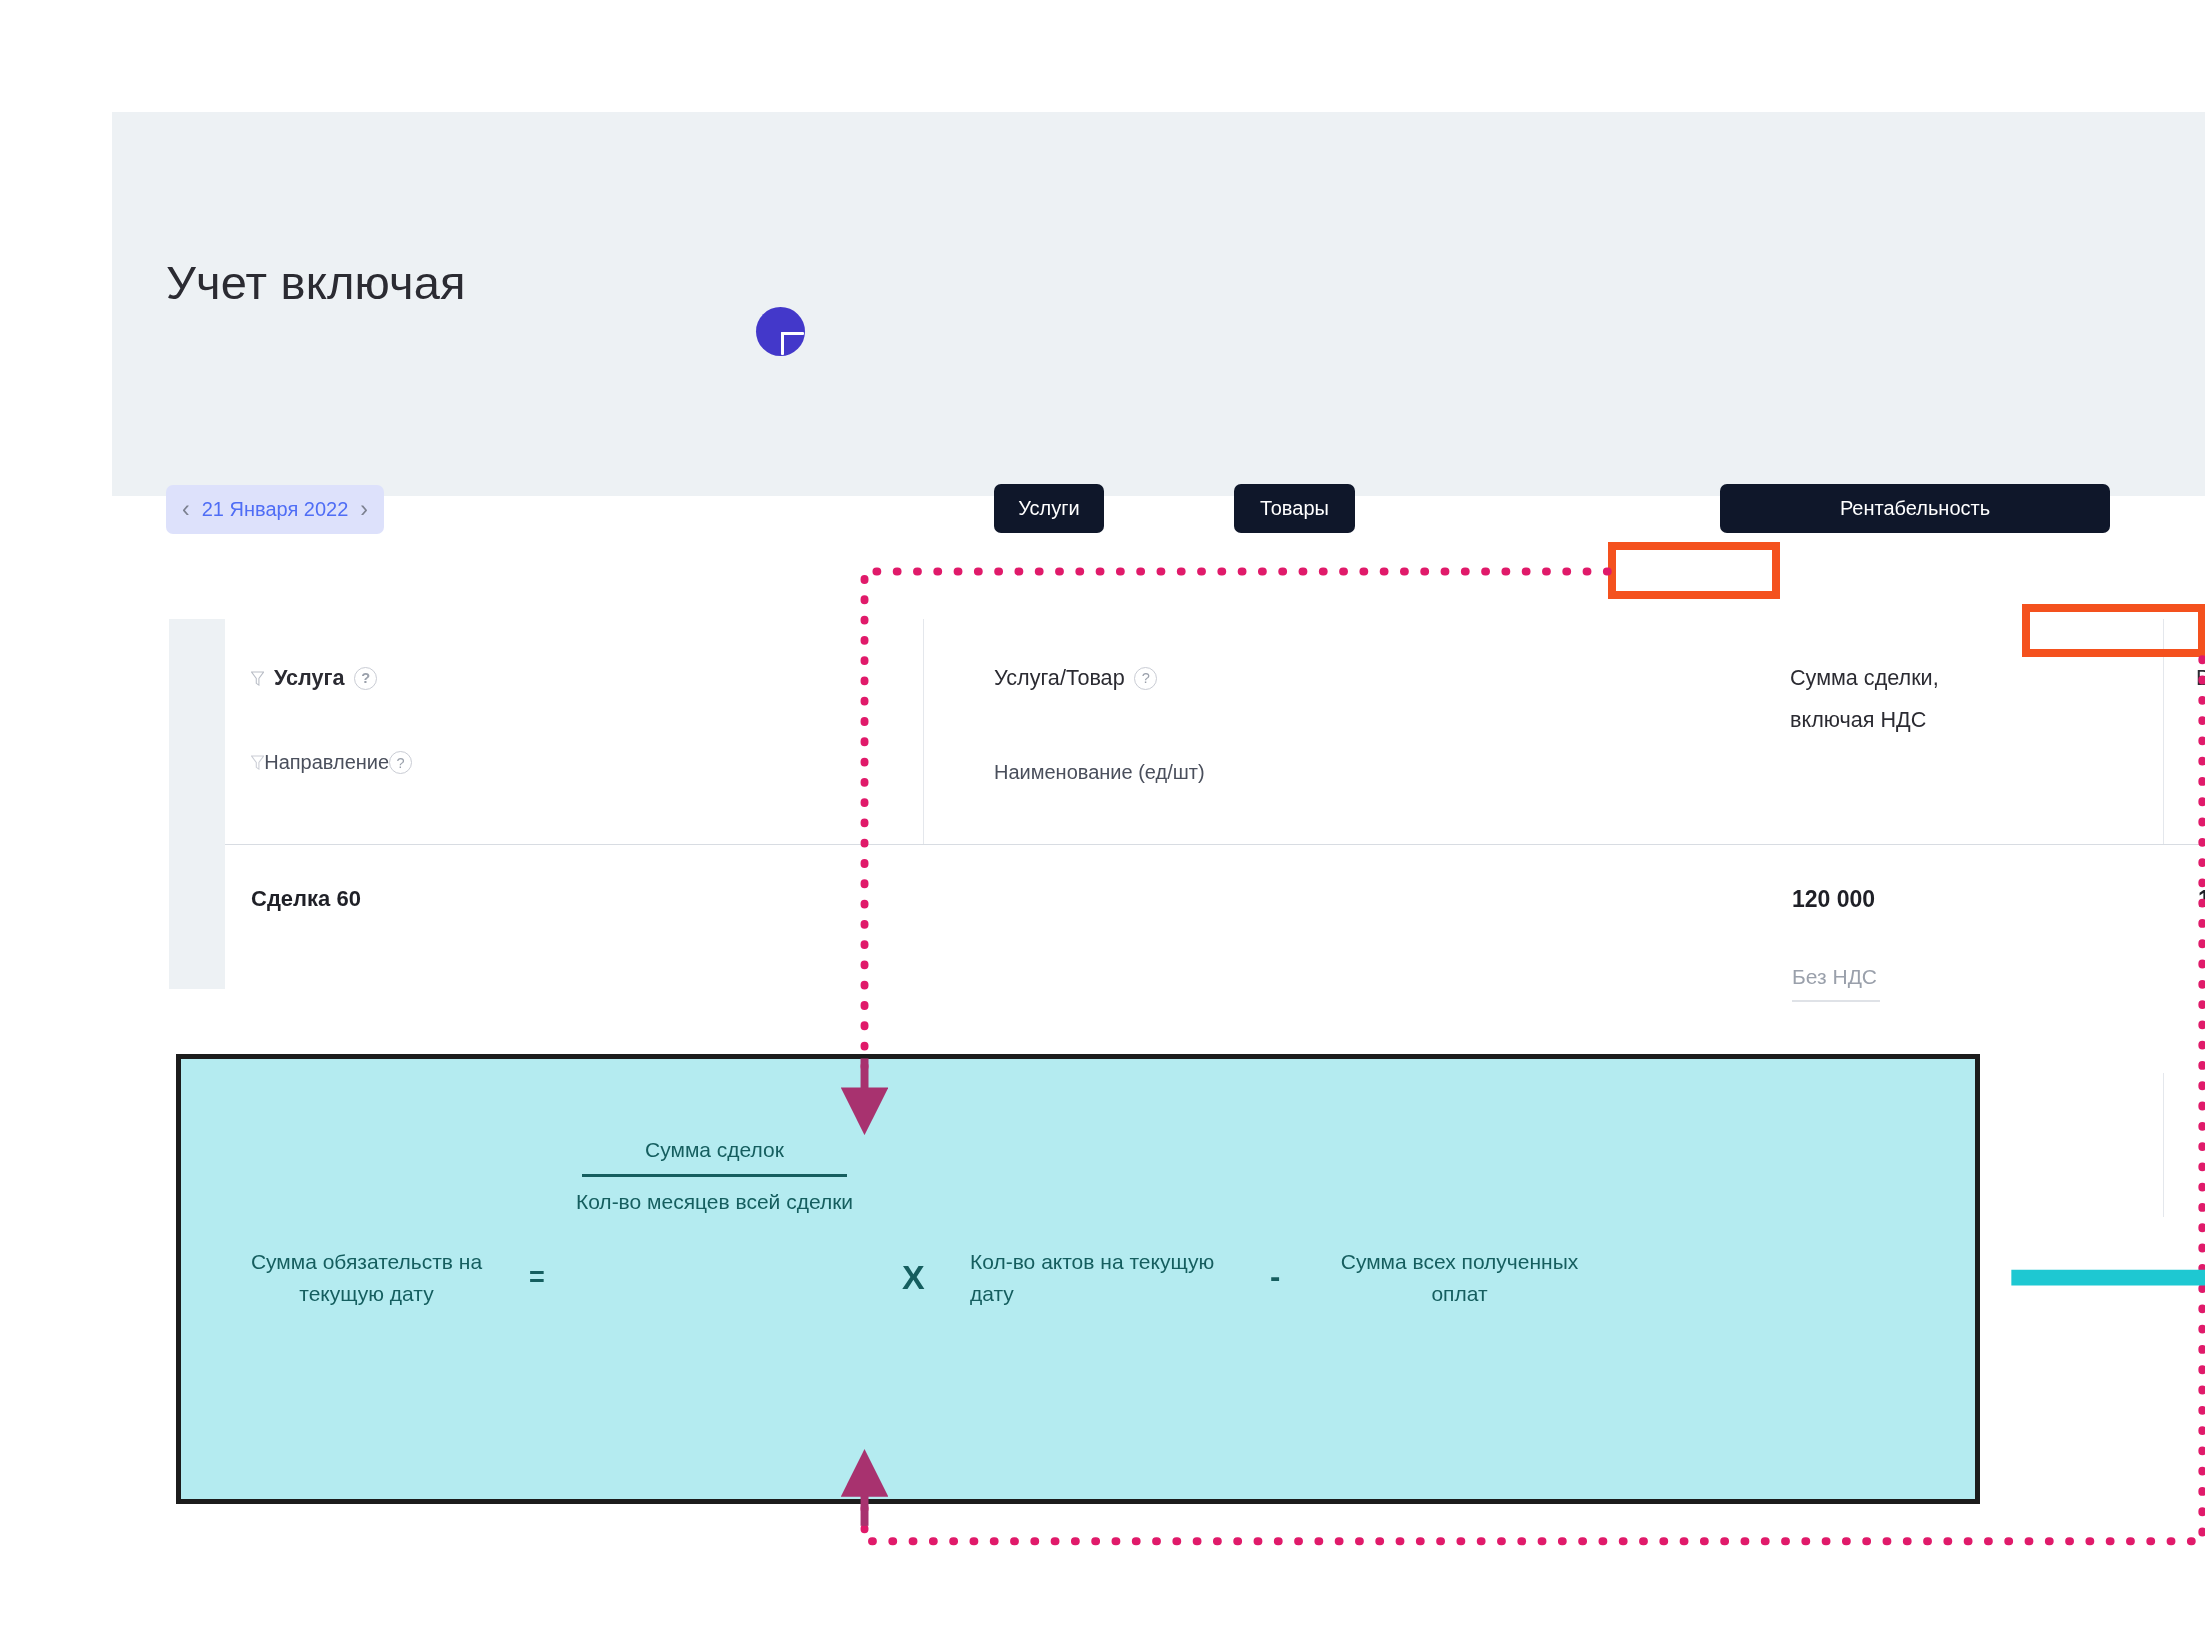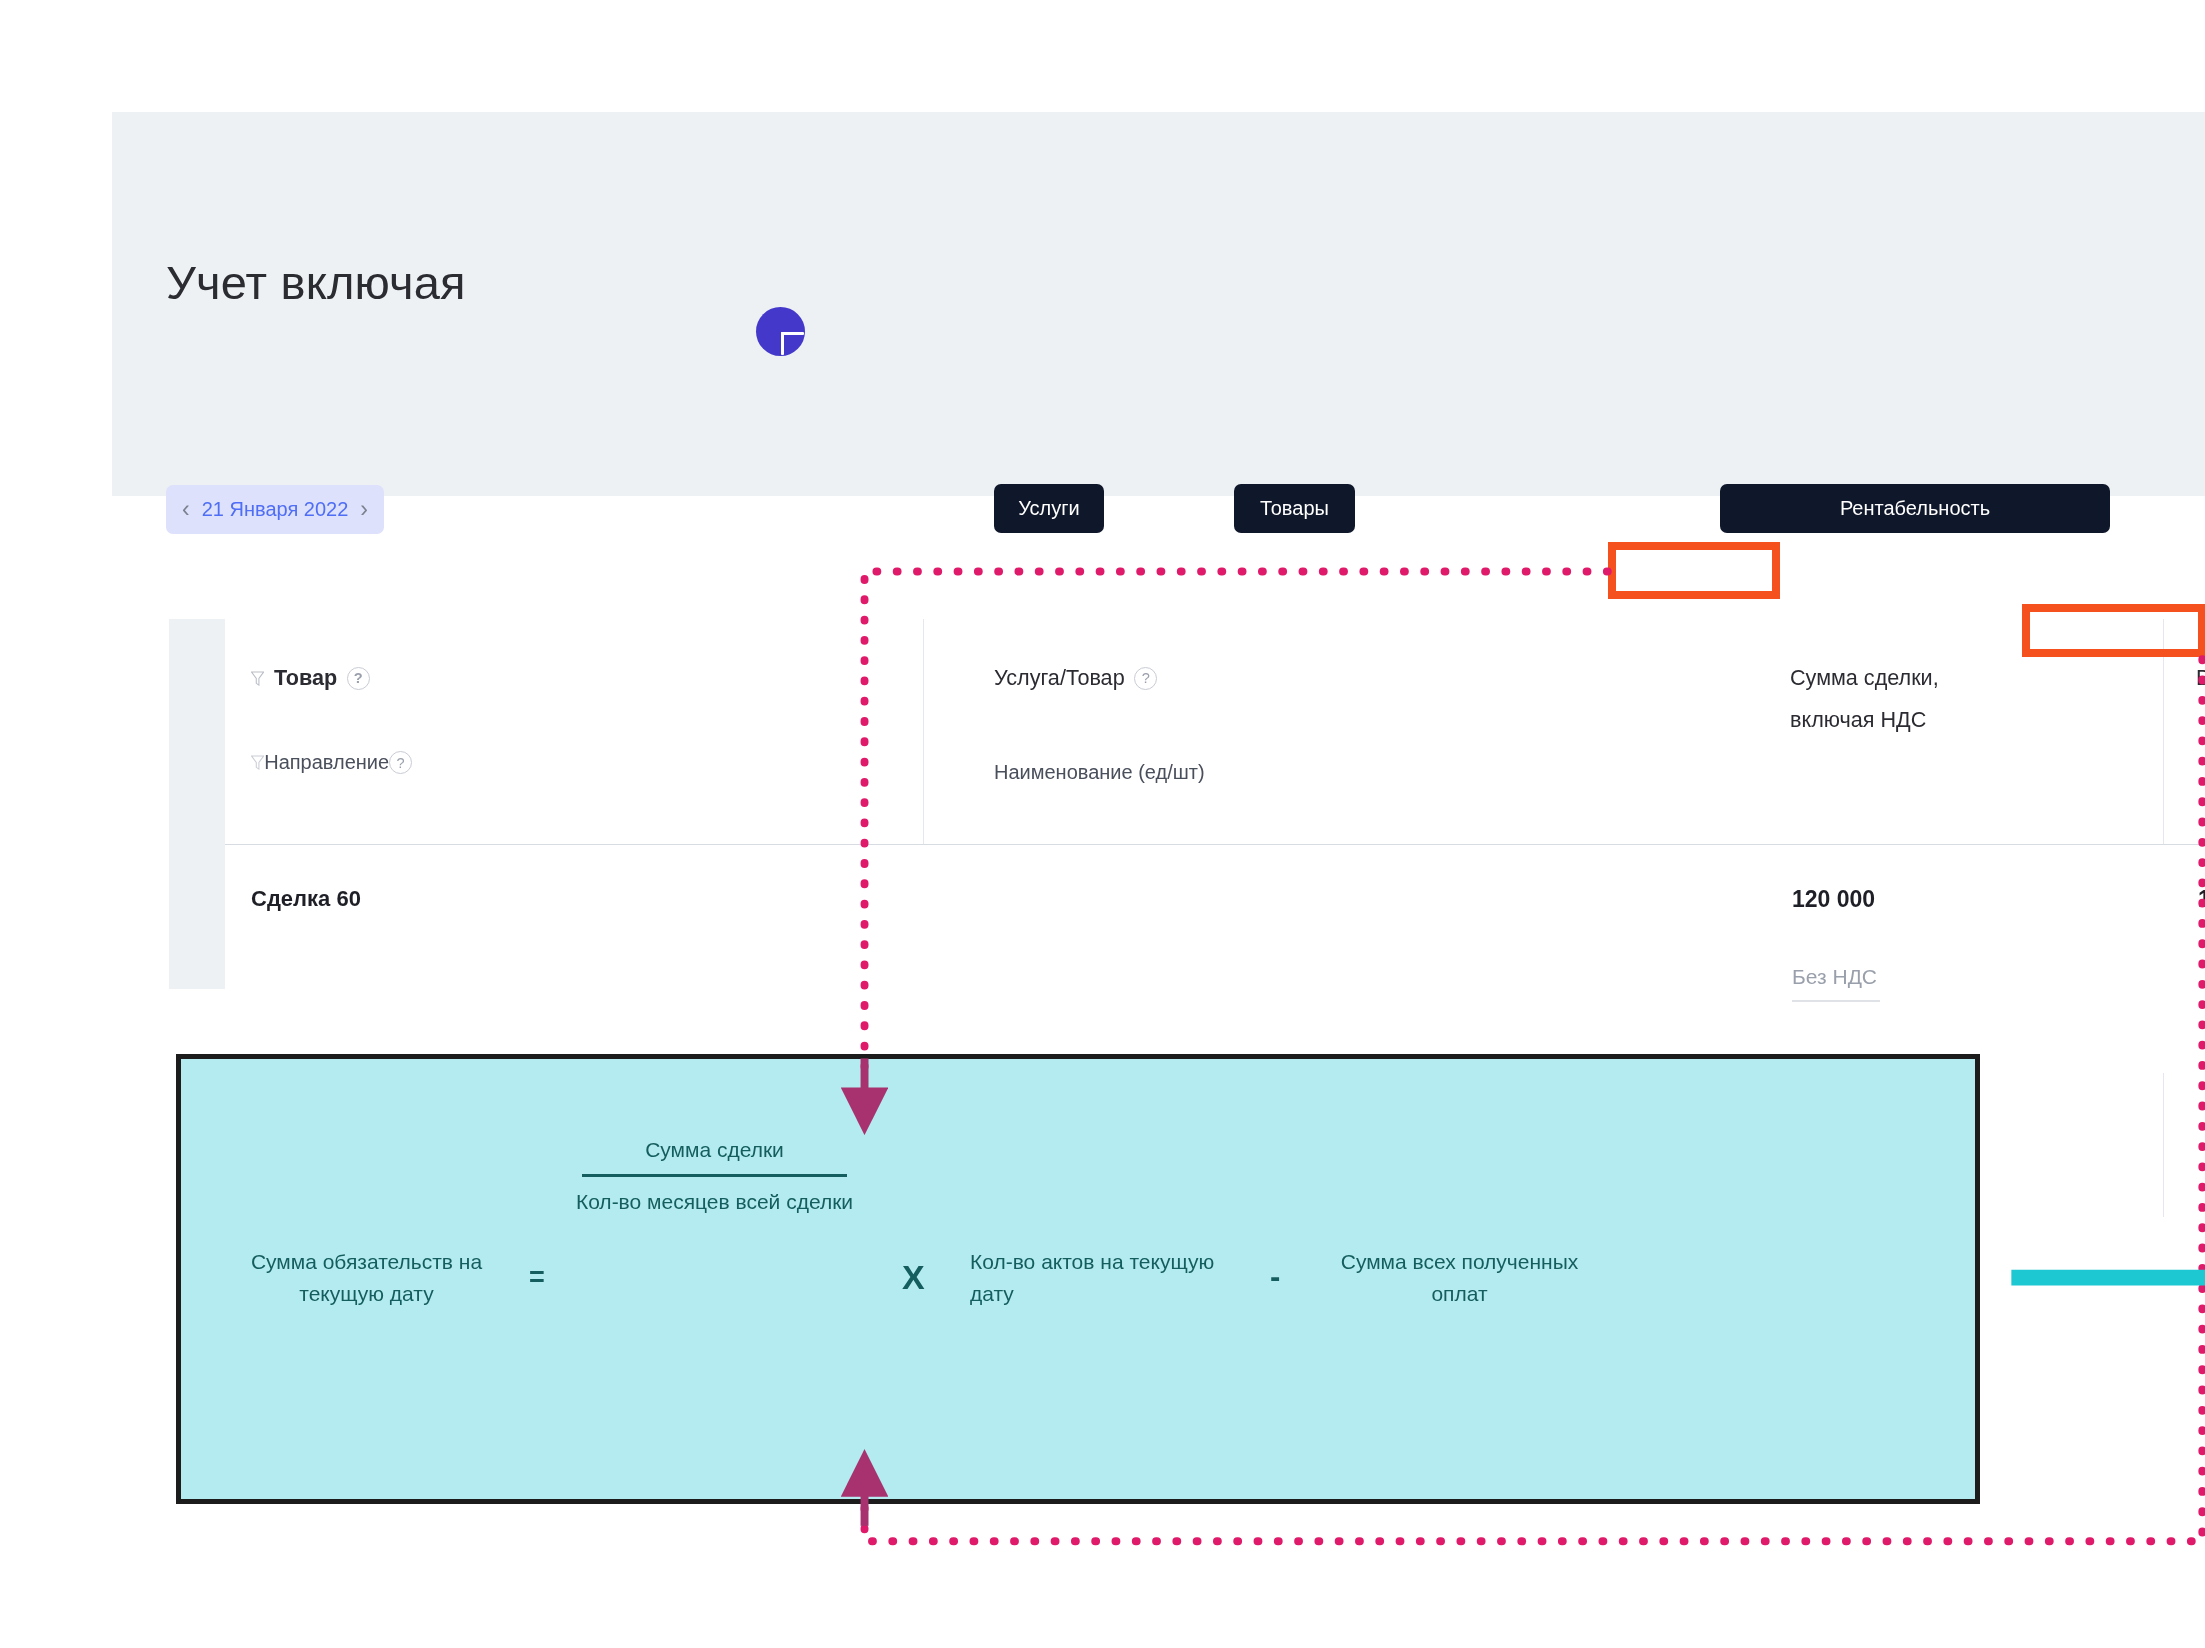--- a/index.html
+++ b/index.html
@@ -196,21 +196,21 @@
       <div id="table-sidebar-strip"></div>
 
       <div id="thead">
 
         <div class="hcell hrow1 hb" id="h-deal">
           <span class="funnel">
             <svg width="13.2" height="15" viewBox="0 0 30 34">
                 <path d="M1 2h28L18 17v15l-6-4V17L1 2z" fill="none" stroke="#b9bdc6" stroke-width="2.4"></path>
               </svg>
           </span>
-          <span>Товар</span>
+          <span>Услуга</span>
           <span class="qmark">?</span>
         </div>
 
         <div class="hcell hrow2" id="h-direction">
           <span class="funnel">
             <svg width="13.2" height="15" viewBox="0 0 30 34">
                 <path d="M1 2h28L18 17v15l-6-4V17L1 2z" fill="none" stroke="#cbced6" stroke-width="2.4"></path>
               </svg>
           </span>
           <span>Направление</span>
@@ -253,21 +253,21 @@
     </div>
   </div>
 
   <div class="hl-box" id="hl-sum"></div>
   <div class="hl-box" id="hl-months"></div>
 
   <div id="formula-box">
     <div id="fx-lhs">Сумма обязательств на текущую дату</div>
     <div id="fx-eq">=</div>
     <div id="fx-frac">
-      <div id="fx-num">Сумма сделки</div>
+      <div id="fx-num">Сумма сделок</div>
       <div id="fx-bar"></div>
       <div id="fx-den">Кол-во месяцев всей сделки</div>
     </div>
     <div id="fx-mul">X</div>
     <div id="fx-acts">Кол-во актов на текущую дату</div>
     <div id="fx-minus">-</div>
     <div id="fx-pay">Сумма всех полученных оплат</div>
   </div>
 
   <svg id="connectors" viewBox="0 0 7375 3737" preserveAspectRatio="none">

